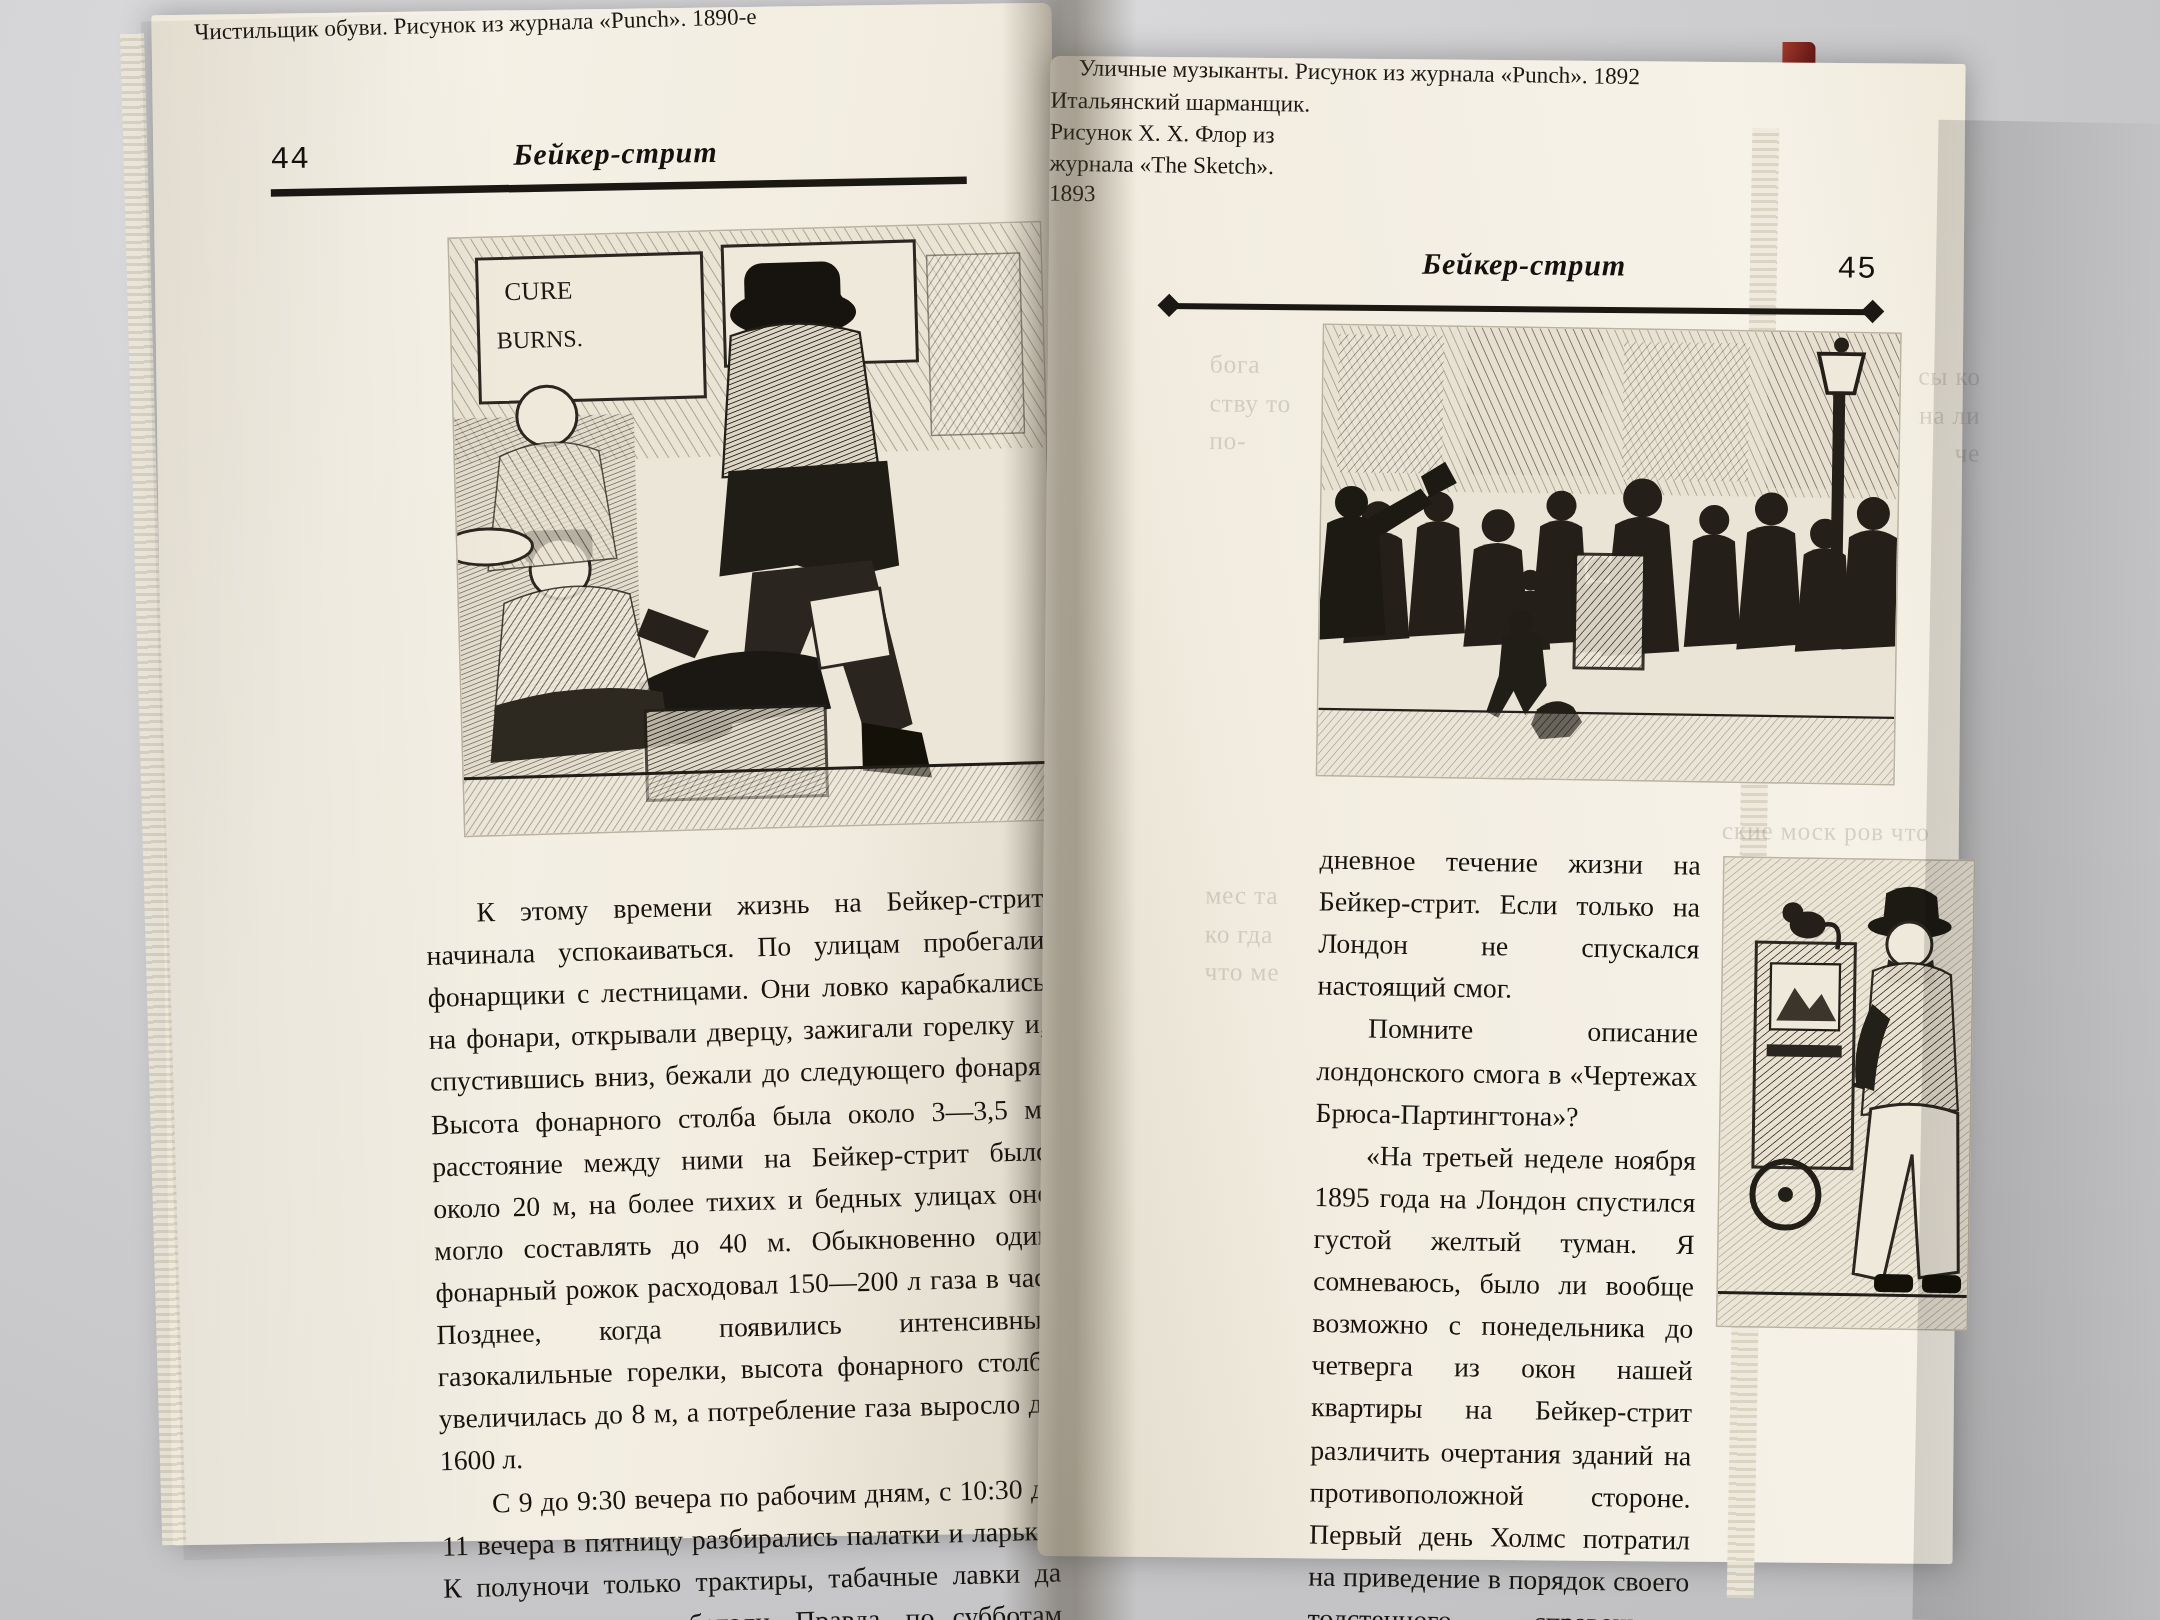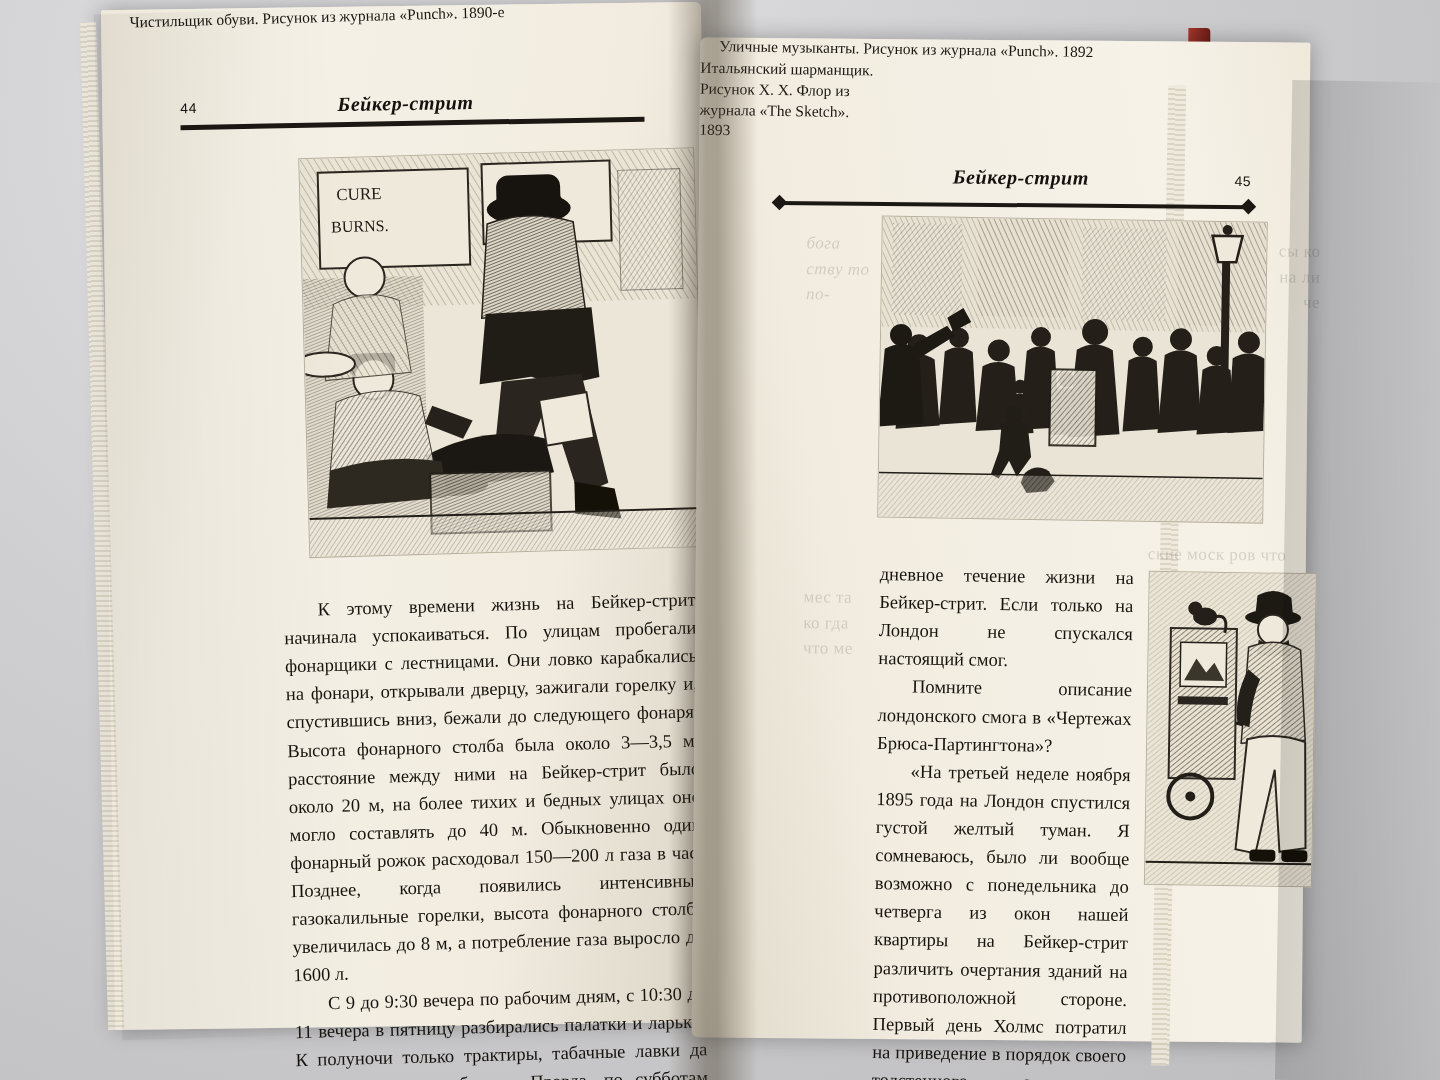--- a/index.html
+++ b/index.html
@@ -124,22 +124,22 @@
   #page-right .running-head { top: 126px; }
 
   .rh-row {
     display: flex;
     align-items: baseline;
     justify-content: space-between;
     font-size: 19px;
     color: #14110e;
   }
   .folio {
-    font-family: Liberation Sans, sans-serif;
-    font-size: 14px;
+    font-family: Liberation Mono, monospace;
+    font-size: 21px;
     letter-spacing: .5px;
   }
   .rh-title {
     font-style: italic;
     font-weight: bold;
     font-size: 20px;
     letter-spacing: .6px;
   }
   .rule {
     margin-top: 6px;
@@ -253,21 +253,21 @@
   
   .ghost {
     position: absolute;
     color: rgba(40,35,25,.16);
     font-size: 17px;
     line-height: 1.5;
     letter-spacing: .5px;
     pointer-events: none;
     user-select: none;
   }
-  #ghost-a { left: 108px; top: 192px; width: 70px; font-style: italic; }
+  #ghost-a { left: 108px; top: 192px; width: 70px; }
   #ghost-b { left: 108px; top: 546px; width: 70px; }
   #ghost-c { left: 560px; top: 196px; width: 62px; text-align: right; }
   #ghost-d { left: 452px; top: 500px; width: 160px; }
 
   
   #edge-stack {
     position: absolute;
     right: 128px;
     top: 44px;
     width: 18px;

